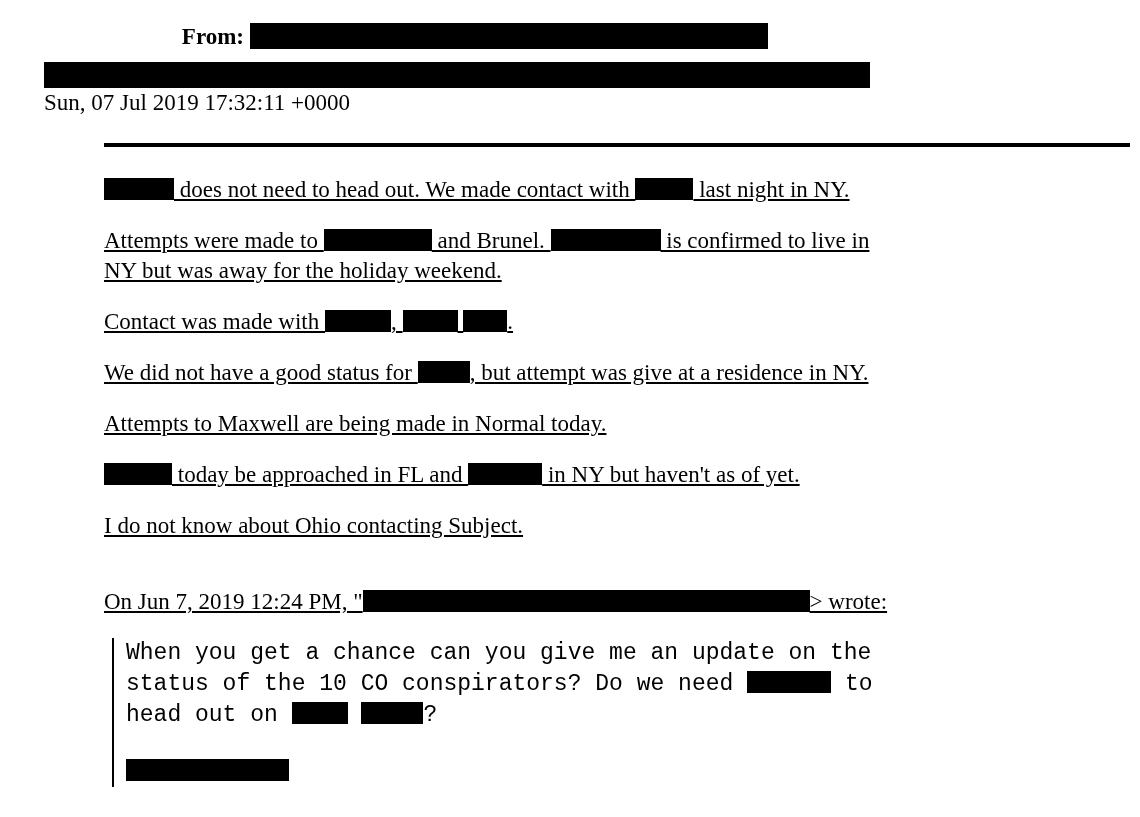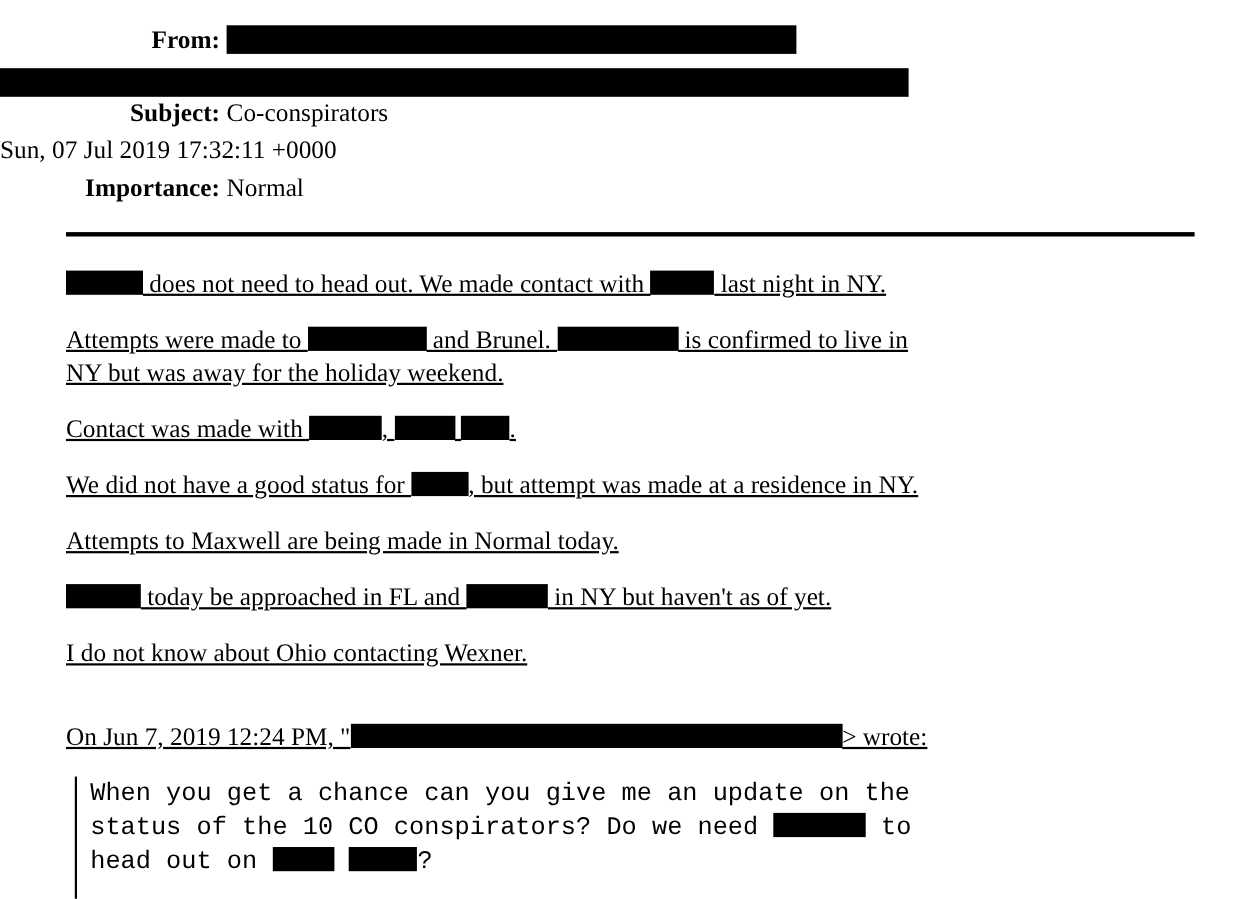--- a/index.html
+++ b/index.html
@@ -12,20 +12,21 @@
     height: 817px;
     font-family: "Liberation Serif", serif;
     color: #000000;
     overflow: hidden;
   }
   .page {
     position: relative;
     width: 908px;
     height: 817px;
     box-sizing: border-box;
+    margin-left: 44px;
   }
 
   
   .header {
     padding-top: 18px;
   }
   .hrow {
     display: flex;
     align-items: baseline;
     margin-bottom: 6px;
@@ -120,66 +121,58 @@
         <span class="redaction tall" style="width:518px;"></span>
       </div>
     </div>
 
     <div class="hrow">
       <div class="hvalue redacted-line">
         <span class="redaction tall" style="width:826px;"></span>
       </div>
     </div>
 
-    <div class="hrow">
-      <div class="hlabel">Subject:</div>
-      <div class="hvalue">Co-conspirators</div>
-    </div>
 
     <div class="hrow">
       <div class="hvalue">Sun, 07 Jul 2019 17:32:11 +0000</div>
     </div>
 
-    <div class="hrow">
-      <div class="hlabel">Importance:</div>
-      <div class="hvalue">Normal</div>
-    </div>
 
   </div>
 
   <hr class="rule">
 
   <div class="body">
 
     <p class="para first">
       <span class="redaction" style="width:70px;"></span><span> does not need to head out. We made contact with </span><span class="redaction" style="width:58px;"></span><span> last night in NY.</span>
     </p>
 
     <p class="para">
       <span>Attempts were made to </span><span class="redaction" style="width:108px;"></span><span> and Brunel. </span><span class="redaction" style="width:110px;"></span><span> is confirmed to live in NY but was away for the holiday weekend.</span>
     </p>
 
     <p class="para">
       <span>Contact was made with </span><span class="redaction" style="width:66px;"></span><span>, </span><span class="redaction" style="width:55px;"></span><span> </span><span class="redaction" style="width:44px;"></span><span>.</span>
     </p>
 
     <p class="para">
-      <span>We did not have a good status for </span><span class="redaction" style="width:52px;"></span><span>, but attempt was made at a residence in NY.</span>
+      <span>We did not have a good status for </span><span class="redaction" style="width:52px;"></span><span>, but attempt was give at a residence in NY.</span>
     </p>
 
     <p class="para">
       <span>Attempts to Maxwell are being made in Normal today.</span>
     </p>
 
     <p class="para">
       <span class="redaction" style="width:68px;"></span><span> today be approached in FL and </span><span class="redaction" style="width:74px;"></span><span> in NY but haven't as of yet.</span>
     </p>
 
     <p class="para">
-      <span>I do not know about Ohio contacting Wexner.</span>
+      <span>I do not know about Ohio contacting Subject.</span>
     </p>
 
     <p class="para spacer-before">
       <span>On Jun 7, 2019 12:24 PM, "</span><span class="redaction" style="width:447px;"></span><span>&gt; wrote:</span>
     </p>
 
     <div class="quote">
       <p>
         <span>When you get a chance can you give me an update on the status of the 10 CO conspirators? Do we need </span><span class="redaction" style="width:84px;"></span><span> to head out on </span><span class="redaction" style="width:56px;"></span><span> </span><span class="redaction" style="width:62px;"></span><span>?</span>
       </p>

